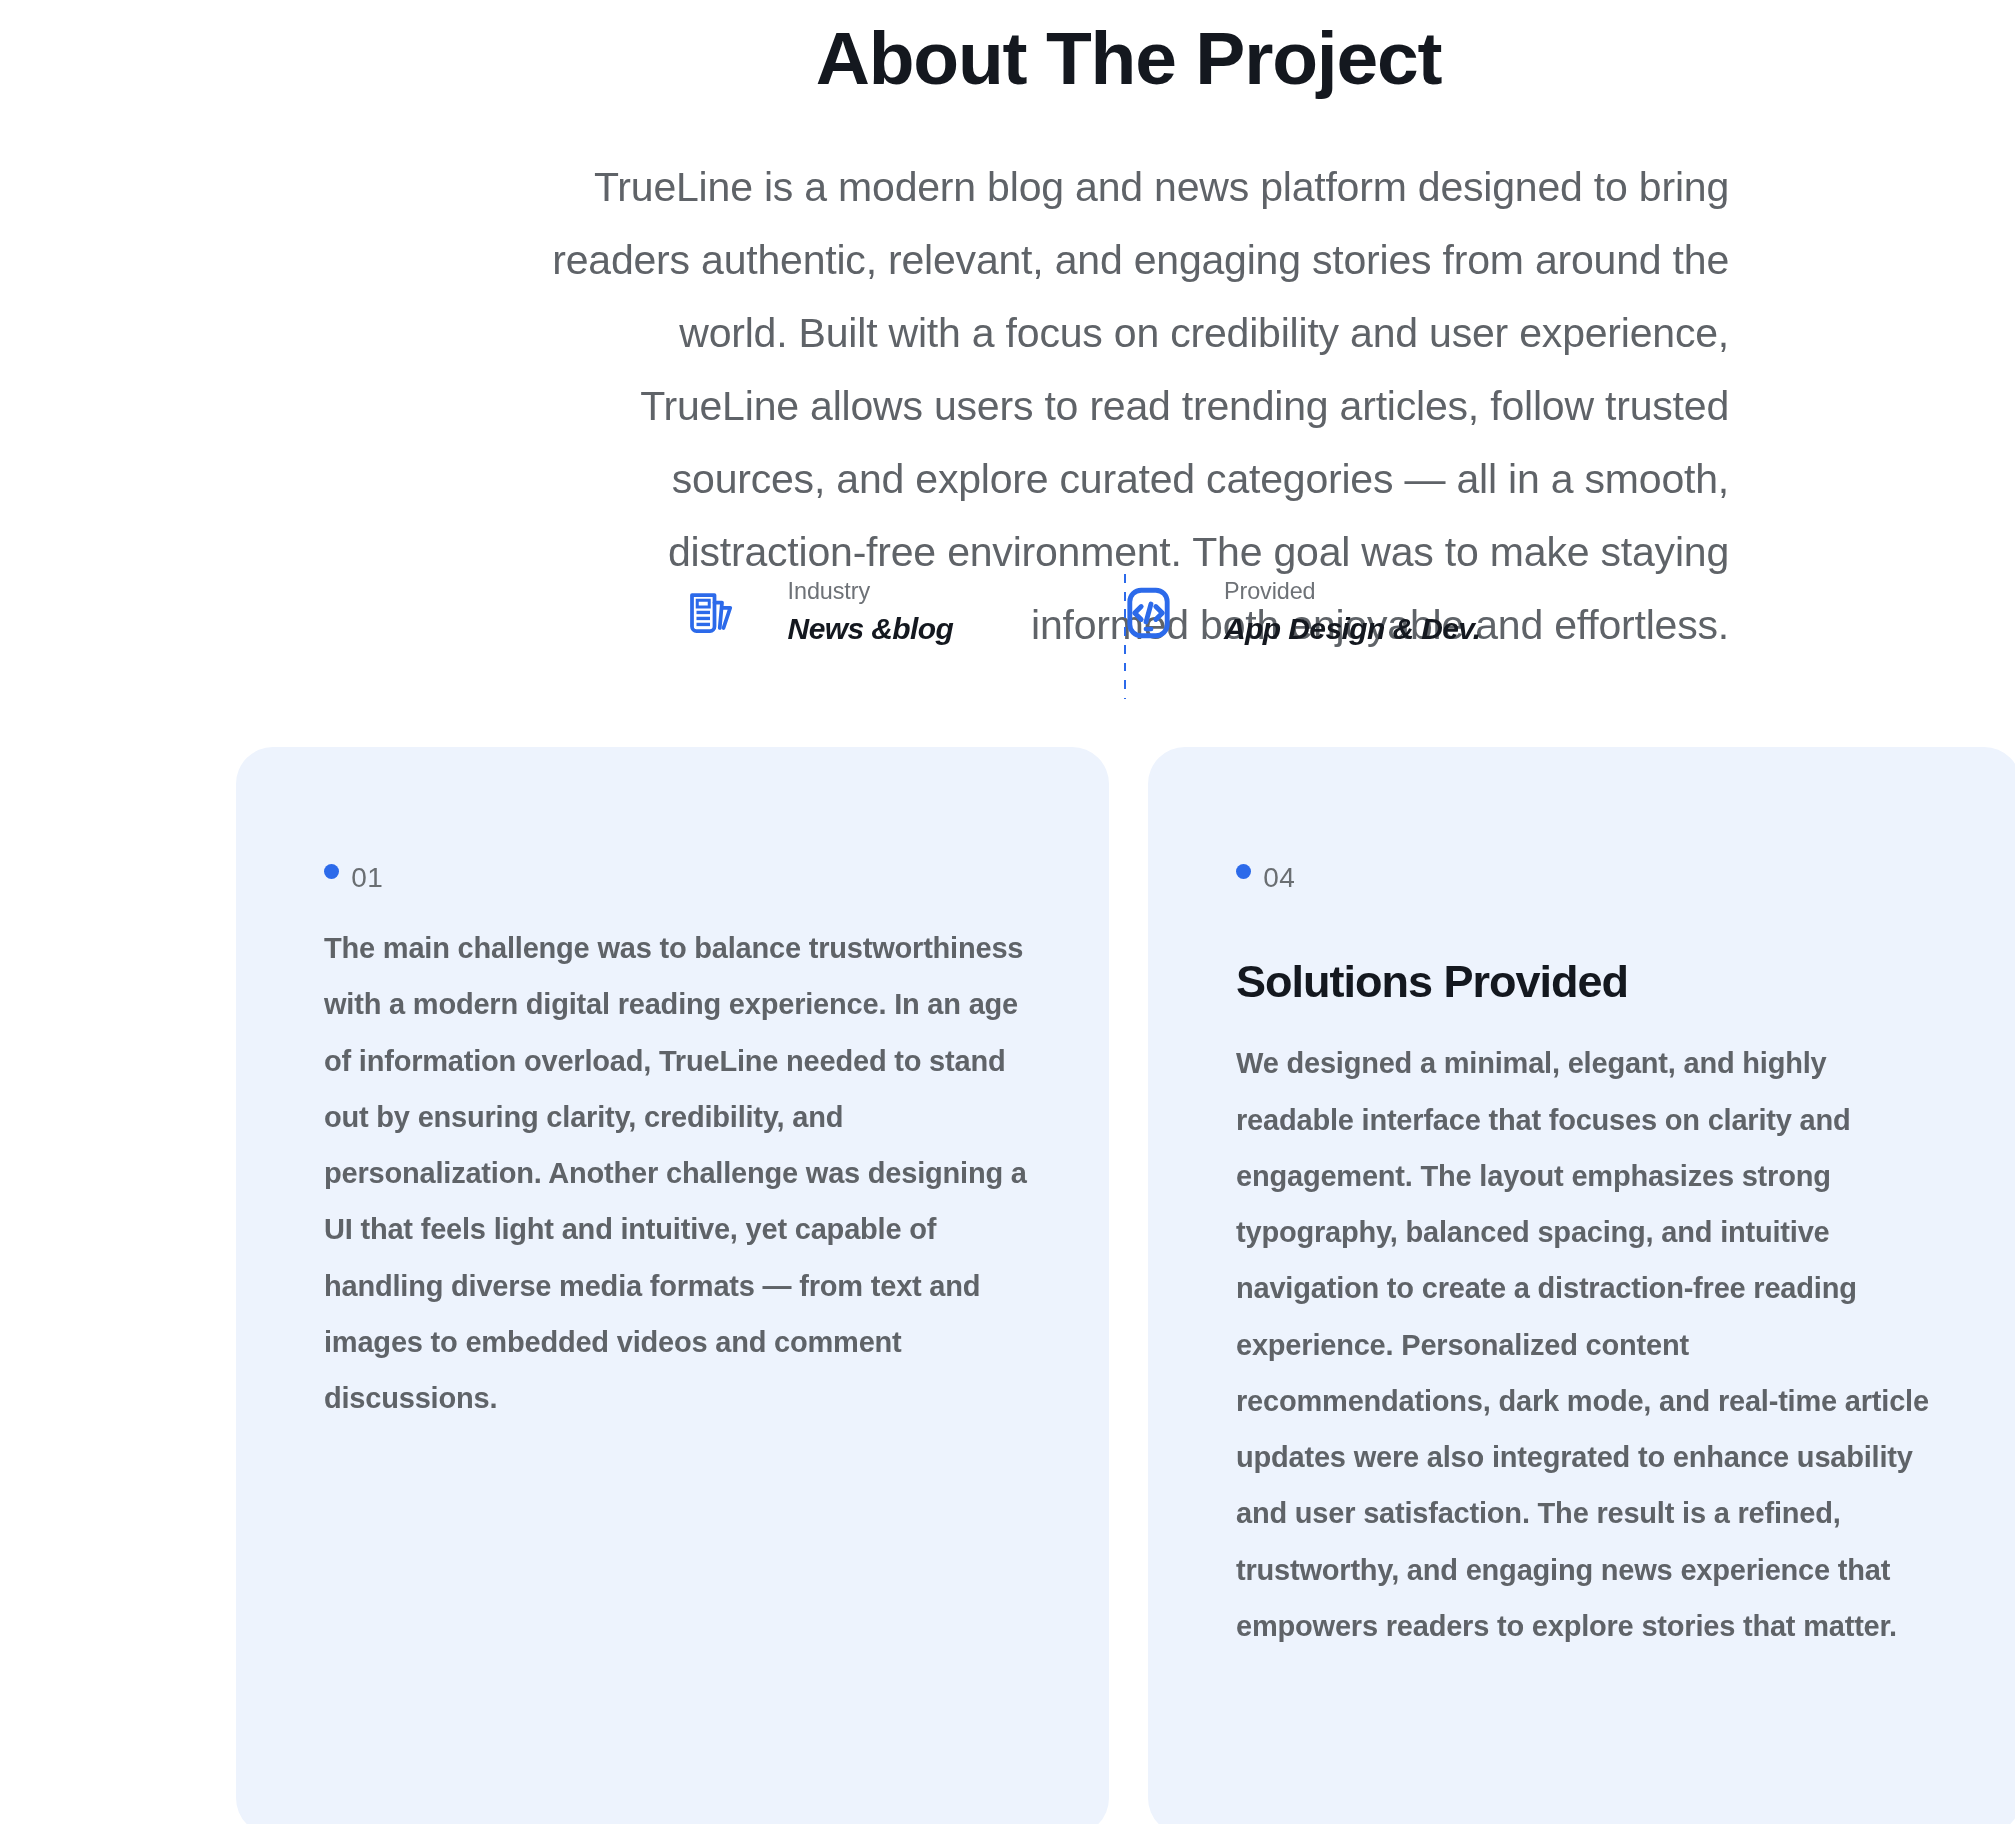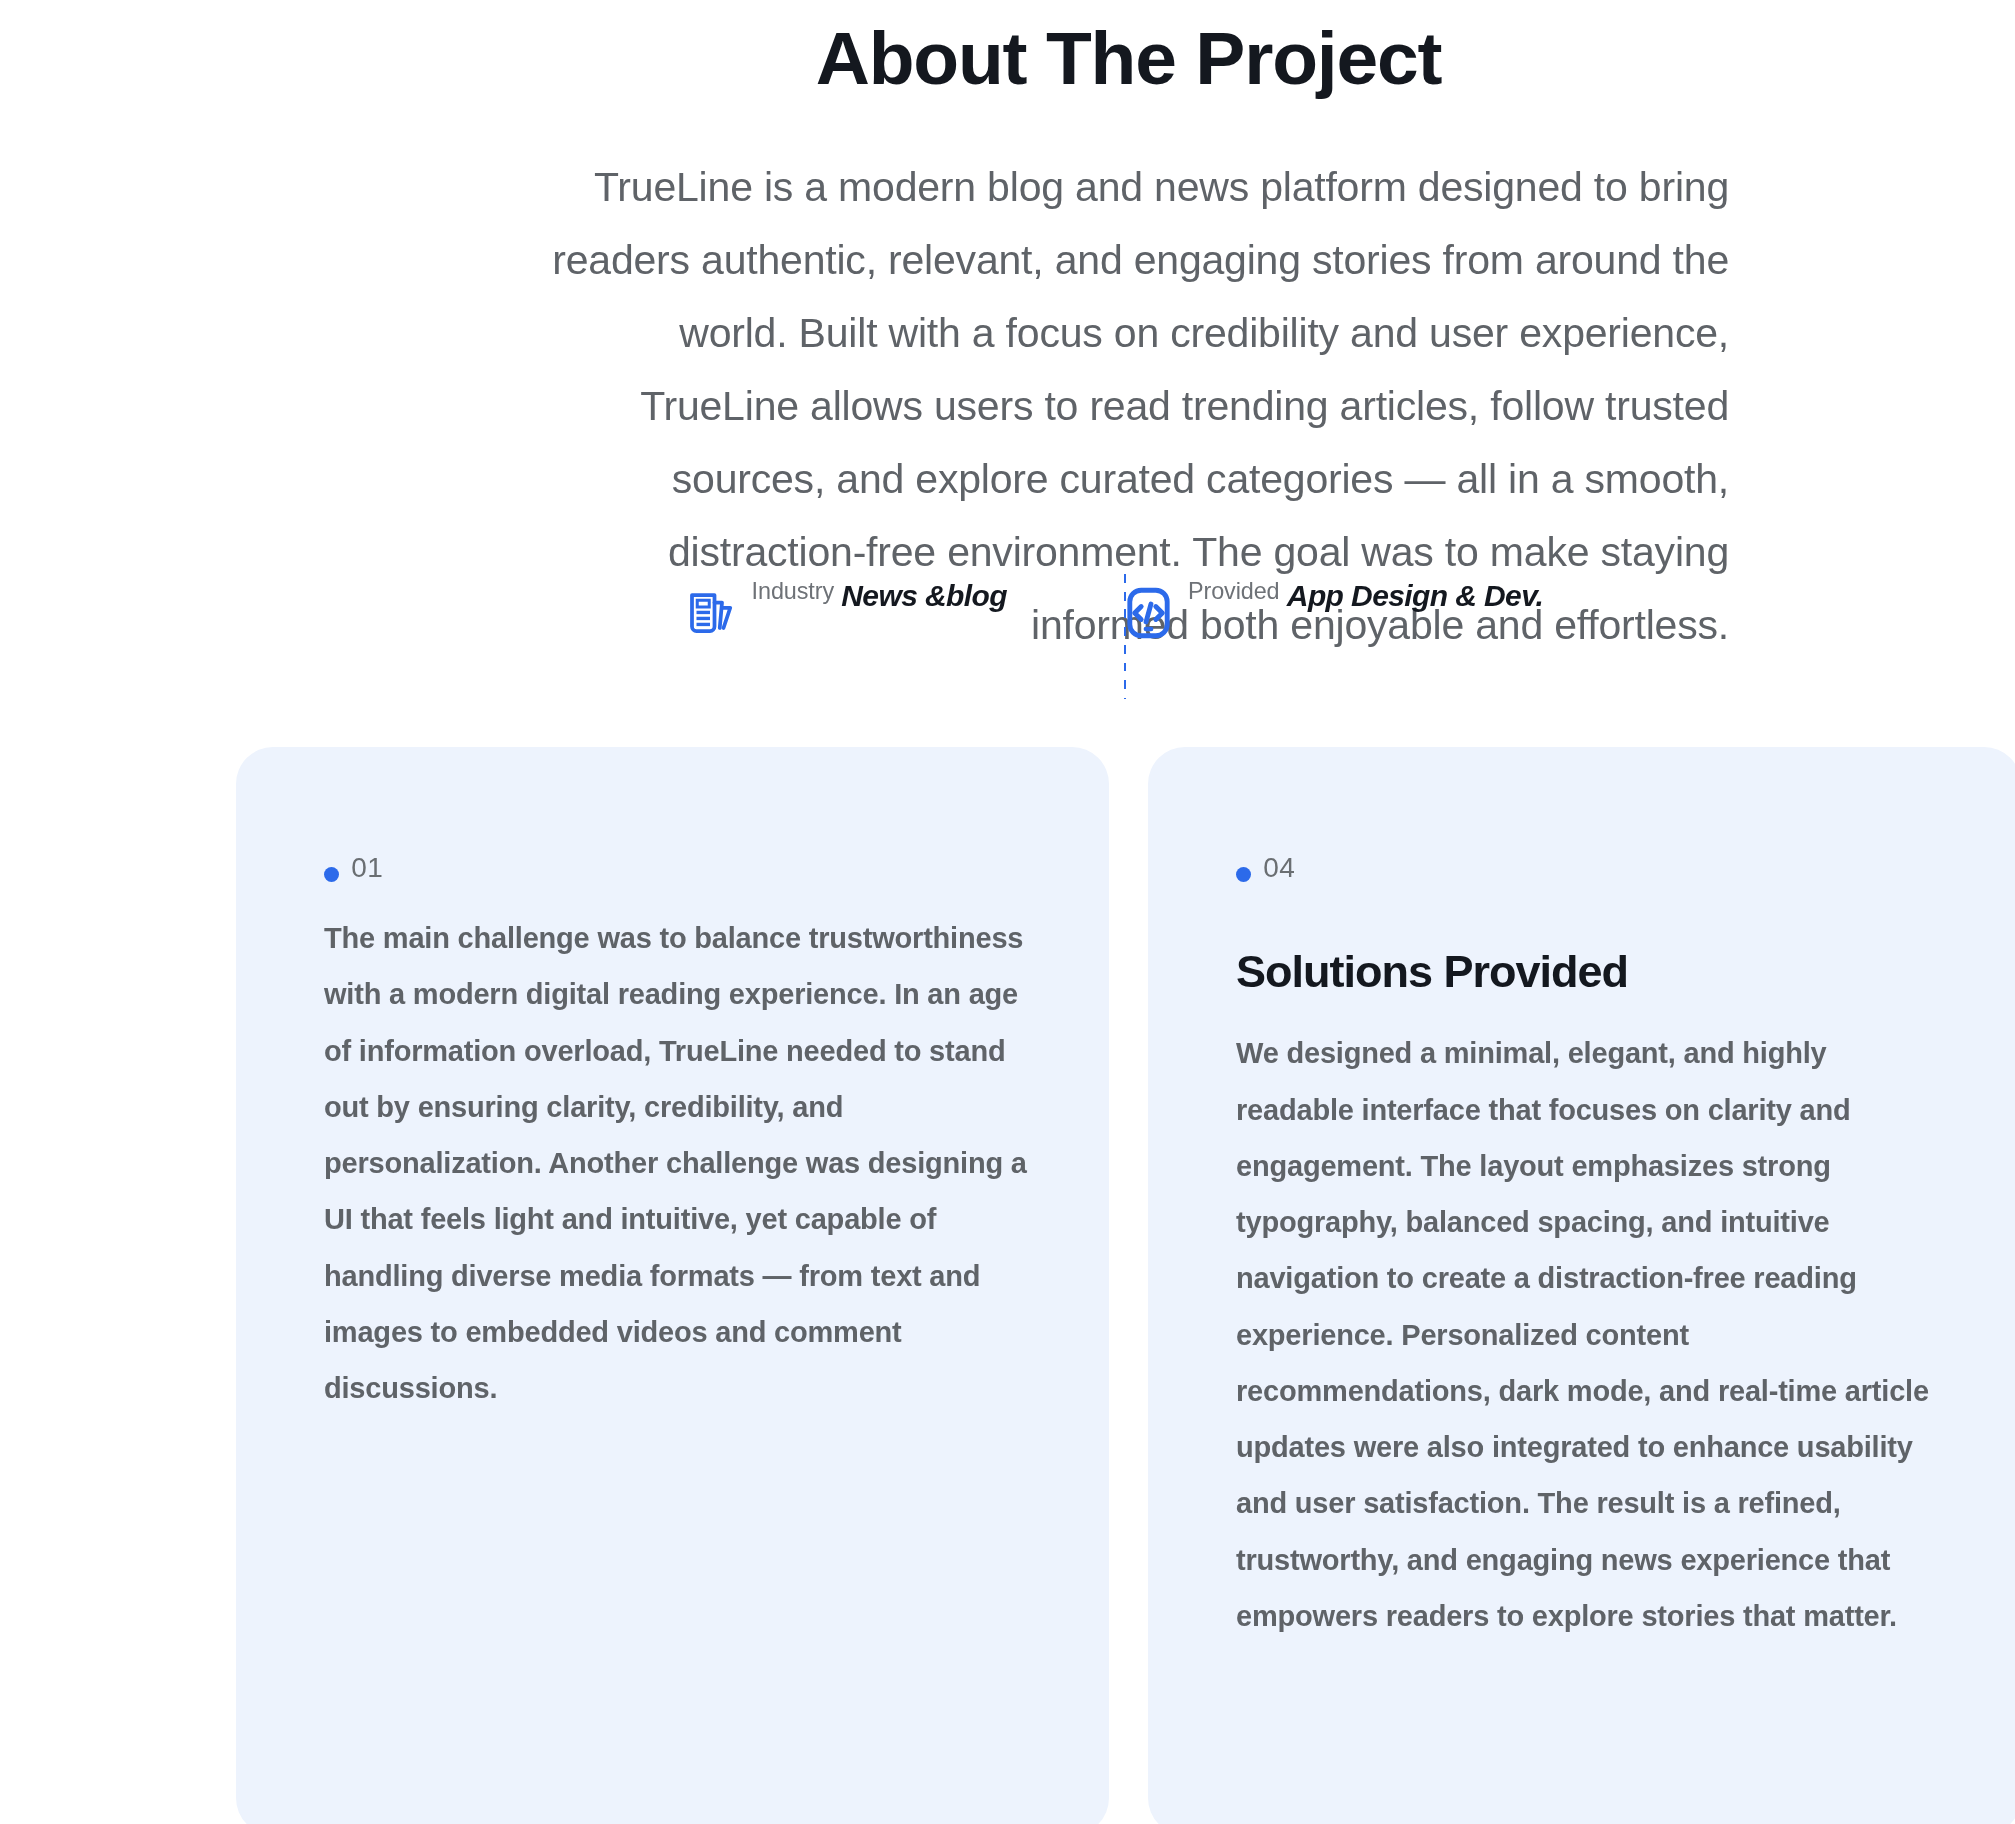--- a/index.html
+++ b/index.html
@@ -72,21 +72,21 @@
   .meta-item.industry{ width:419px; justify-content:flex-start; padding-left:22.6px;}
   .meta-item.service{ width:508px; justify-content:flex-start; padding-left:40px;}
   .meta-icon{
     width:48px;
     height:52px;
     flex:0 0 auto;
     display:block;
     margin-top:7.3px;
   }
   .meta-icon svg{display:block;width:100%;height:100%;}
-  .meta-text{display:flex;flex-direction:row;gap:7.3px;}
+  .meta-text{display:flex;flex-direction:column;gap:7.3px;margin-left:36px;}
   .meta-label{
     font-size:23.4px;
     line-height:1.1;
     font-weight:400;
     color:var(--meta-label);
     letter-spacing:-0.1px;
   }
   .meta-value{
     font-size:30px;
     line-height:1.12;
@@ -120,22 +120,23 @@
     gap:39px;
   }
   .card{
     width:873px;
     background:var(--card-bg);
     border-radius:37px;
     padding:107px 0 0 88px;
   }
   .card-head{
     display:flex;
-    align-items:flex-end;
+    align-items:flex-start;
     gap:12px;
+    margin-top:10px;
   }
   .card-dot{
     width:15.3px;
     height:15.3px;
     border-radius:50%;
     background:var(--accent);
     flex:0 0 auto;
   }
   .card-num{
     font-size:28px;

